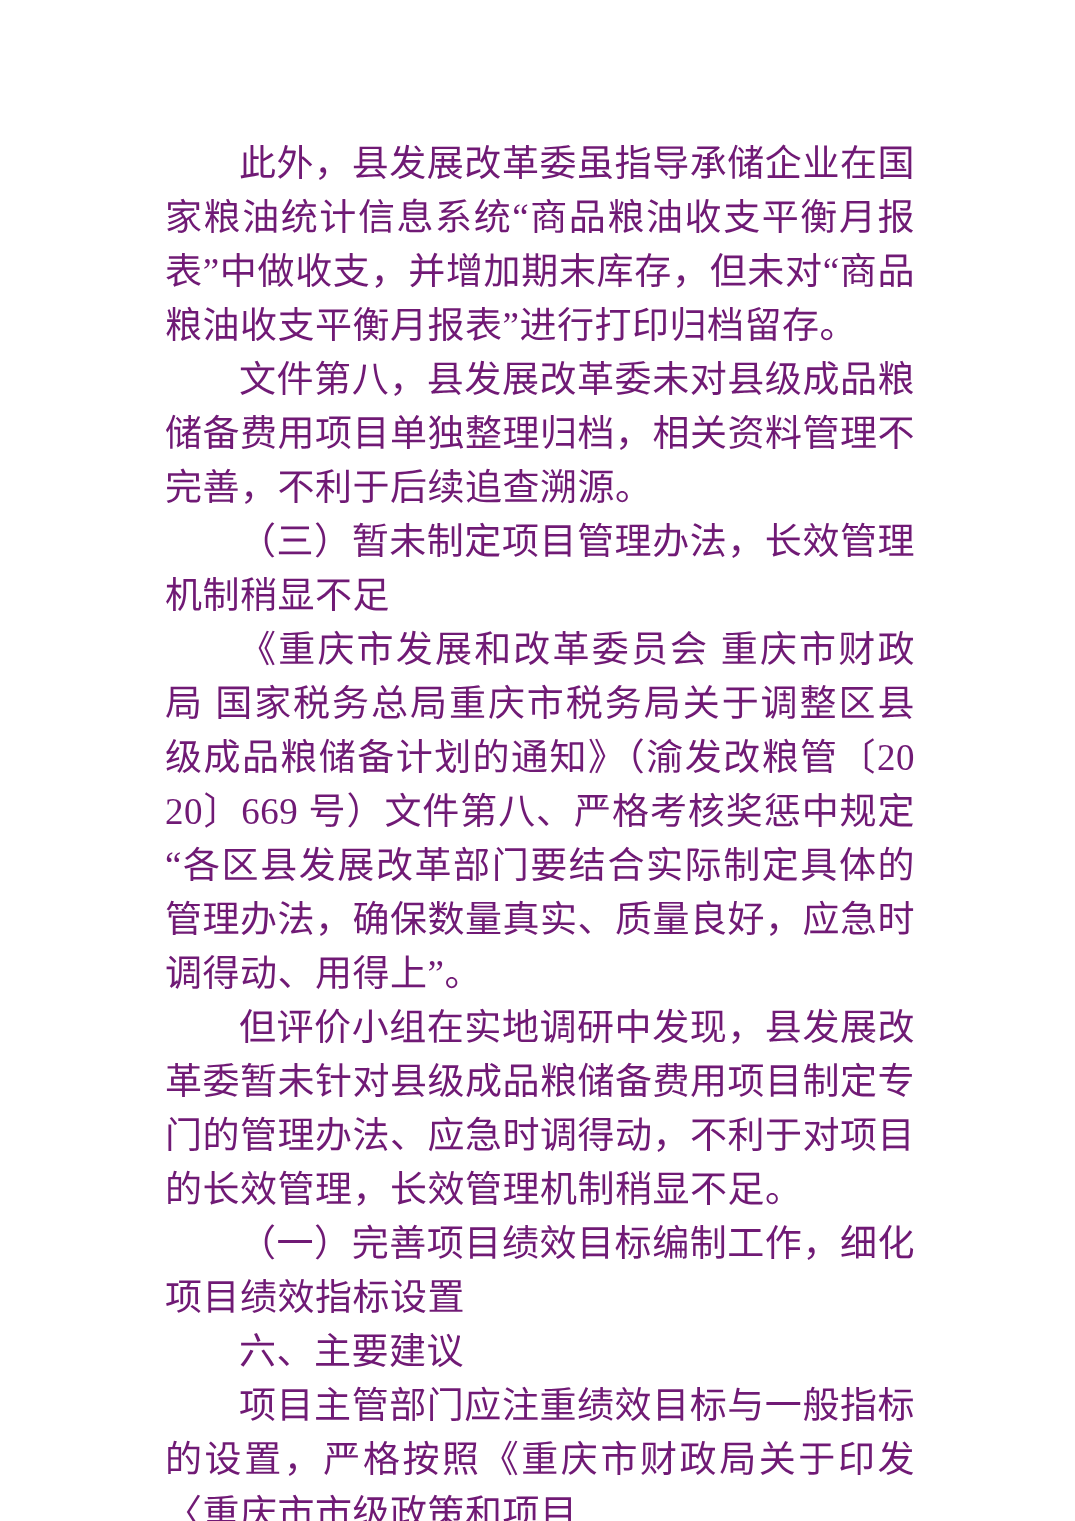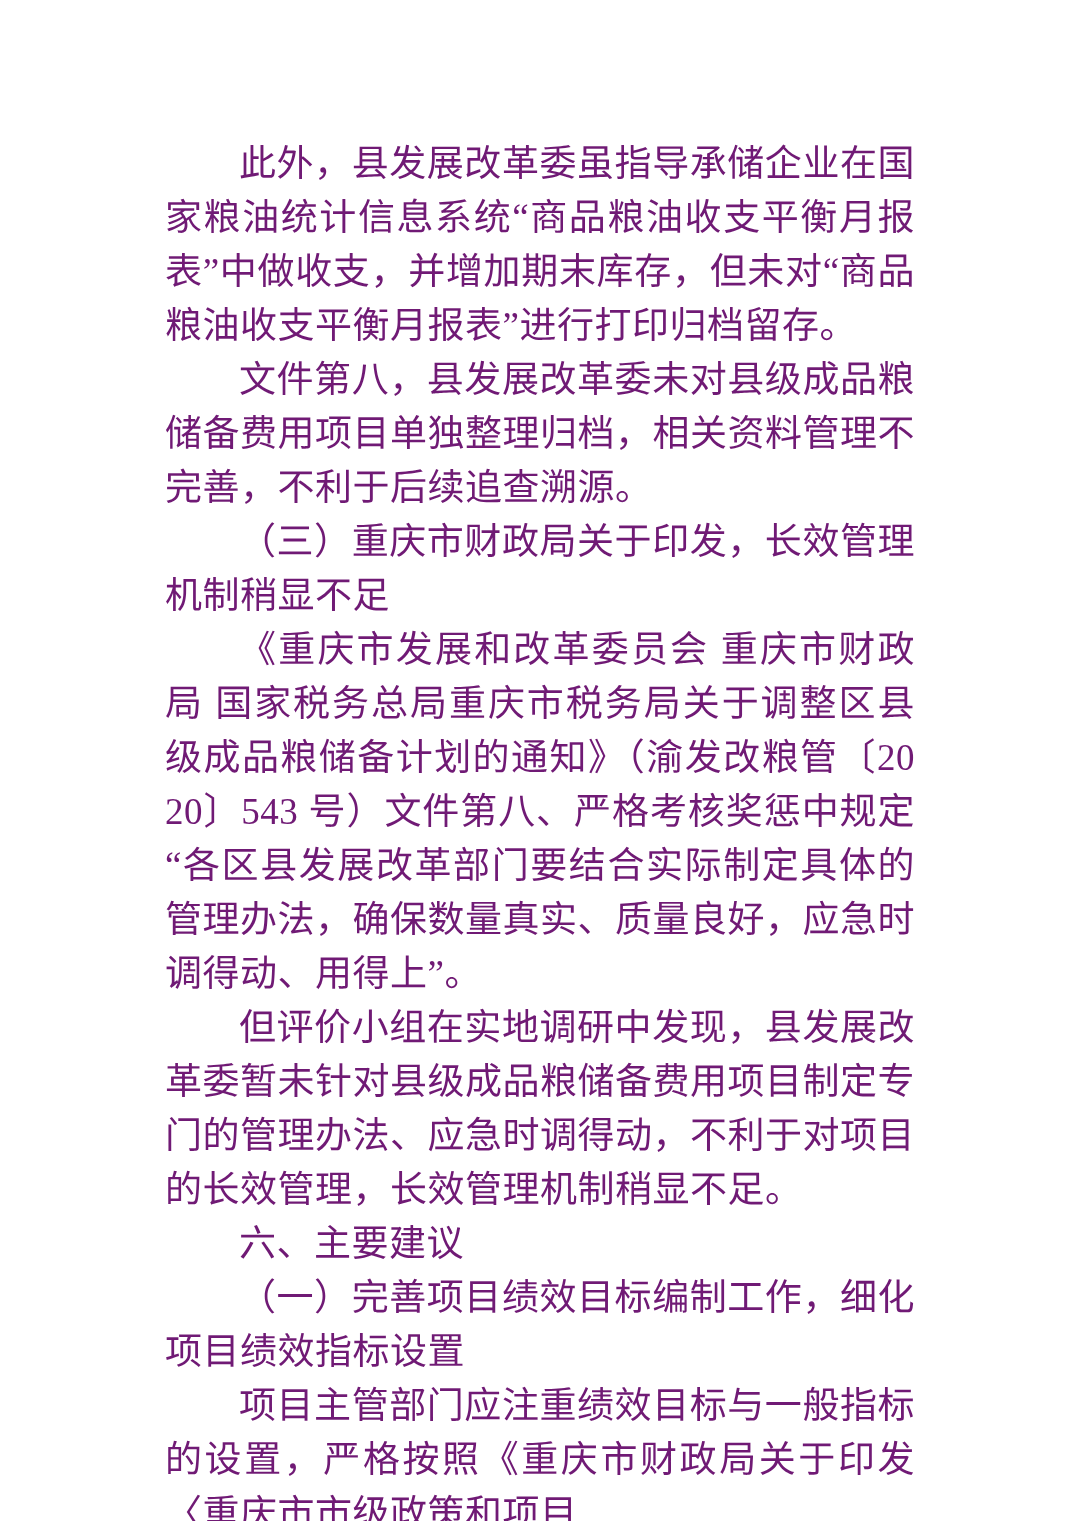--- a/index.html
+++ b/index.html
@@ -33,20 +33,20 @@
     word-break: break-all;
   }
 </style>
 </head>
 <body>
 
 <div class="page">
   <div class="doc-text">
     <p>此外，县发展改革委虽指导承储企业在国家粮油统计信息系统“商品粮油收支平衡月报表”中做收支，并增加期末库存，但未对“商品粮油收支平衡月报表”进行打印归档留存。</p>
     <p>文件第八，县发展改革委未对县级成品粮储备费用项目单独整理归档，相关资料管理不完善，不利于后续追查溯源。</p>
-    <p>（三）重庆市财政局关于印发，长效管理机制稍显不足</p>
-    <p>《重庆市发展和改革委员会 重庆市财政局 国家税务总局重庆市税务局关于调整区县级成品粮储备计划的通知》（渝发改粮管〔2020〕543 号）文件第八、严格考核奖惩中规定“各区县发展改革部门要结合实际制定具体的管理办法，确保数量真实、质量良好，应急时调得动、用得上”。</p>
+    <p>（三）暂未制定项目管理办法，长效管理机制稍显不足</p>
+    <p>《重庆市发展和改革委员会 重庆市财政局 国家税务总局重庆市税务局关于调整区县级成品粮储备计划的通知》（渝发改粮管〔2020〕669 号）文件第八、严格考核奖惩中规定“各区县发展改革部门要结合实际制定具体的管理办法，确保数量真实、质量良好，应急时调得动、用得上”。</p>
     <p>但评价小组在实地调研中发现，县发展改革委暂未针对县级成品粮储备费用项目制定专门的管理办法、应急时调得动，不利于对项目的长效管理，长效管理机制稍显不足。</p>
+    <p>（一）完善项目绩效目标编制工作，细化项目绩效指标设置</p>
     <p>六、主要建议</p>
-    <p>（一）完善项目绩效目标编制工作，细化项目绩效指标设置</p>
     <p>项目主管部门应注重绩效目标与一般指标的设置，严格按照《重庆市财政局关于印发〈重庆市市级政策和项目</p>
   </div>
 </div>
 
 </body></html>

